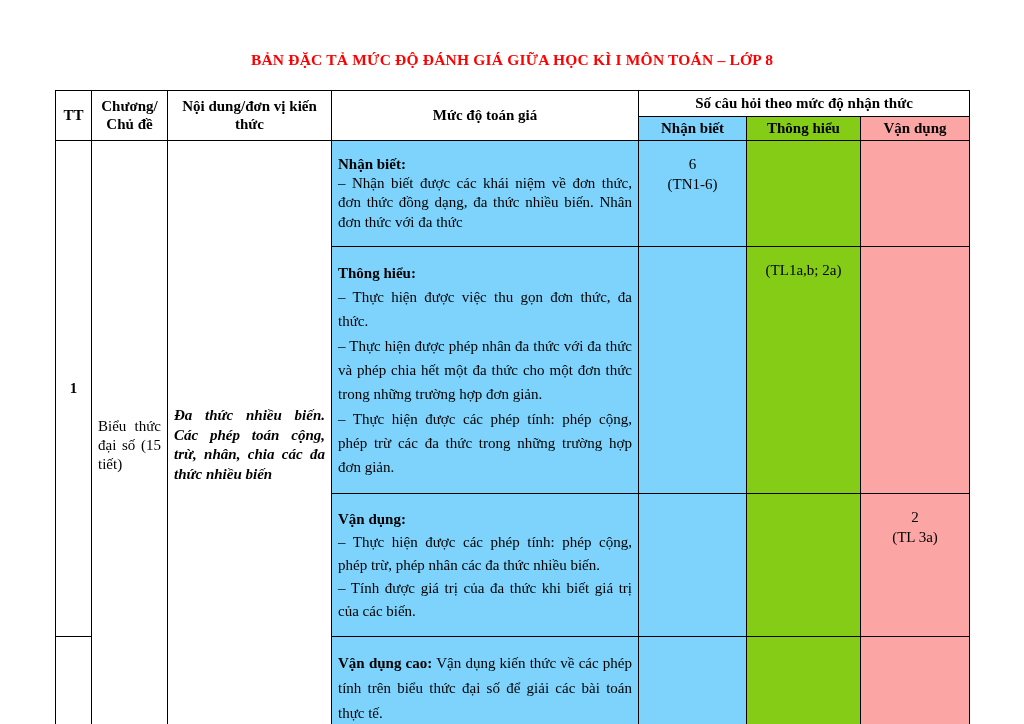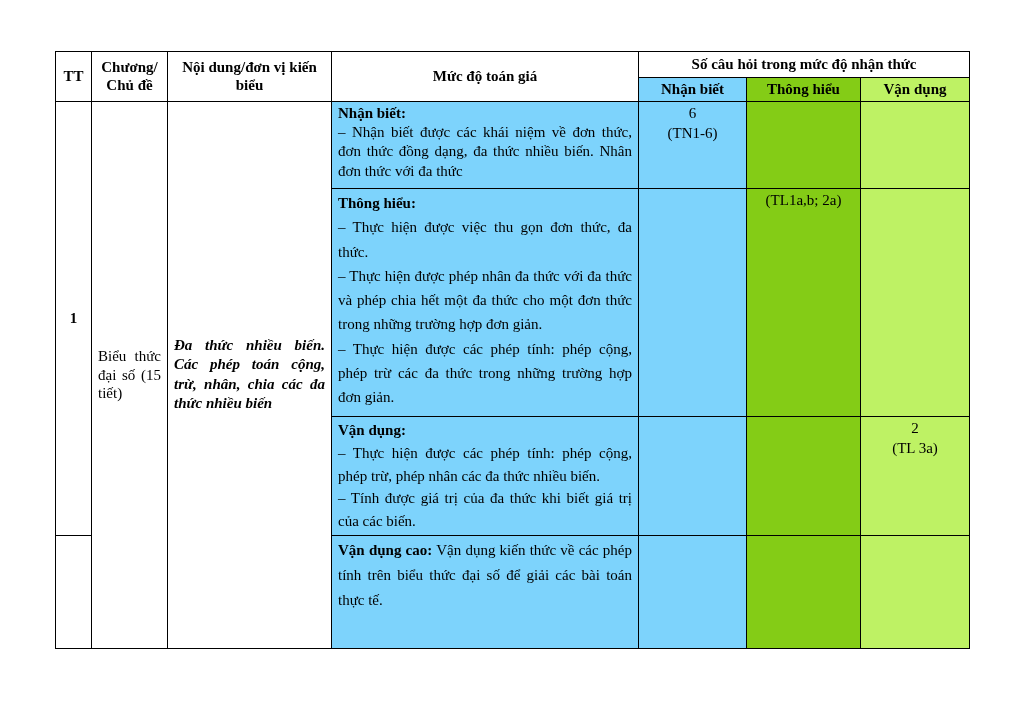--- a/index.html
+++ b/index.html
@@ -27,21 +27,21 @@
   }
   table.spec {
     border-collapse: collapse;
     table-layout: fixed;
     width: 914px;
   }
   table.spec th, table.spec td {
     border: 1px solid #000000;
     font-size: 15px;
     color: #000000;
-    padding: 2px 6px;
+    padding: 14px 6px;
     overflow: hidden;
   }
   
   tr.hrow1 { height: 26px; margin-top: 8px; }
   tr.hrow2 { height: 24px; }
   table.spec th {
     font-weight: bold;
     text-align: center;
     vertical-align: middle;
     white-space: pre-line;
@@ -49,21 +49,21 @@
     padding: 1px 4px;
   }
   
   tr.rowA { height: 87px; }
   tr.rowB { height: 228px; }
   tr.rowC { height: 116px; }
   tr.rowD { height: 113px; }
 
   .bg-green { background: #7dd3fc; }
   .bg-blue  { background: #84cc16; }
-  .bg-cream { background: #bef264; }
+  .bg-cream { background: #fca5a5; }
 
   td.tt-cell {
     text-align: center;
     vertical-align: middle;
     font-weight: bold;
   }
   td.chap-cell {
     vertical-align: middle;
     font-weight: normal;
     text-align: justify;
@@ -96,41 +96,42 @@
     white-space: pre-line;
     line-height: 1.3;
     padding-top: 4px;
   }
 </style>
 </head>
 <body>
 
 <div class="page">
 
+  <div class="title">BẢN ĐẶC TẢ MỨC ĐỘ ĐÁNH GIÁ GIỮA HỌC KÌ I MÔN TOÁN – LỚP 8</div>
 
   <table class="spec">
     <colgroup>
       <col style="width:36px">
       <col style="width:76px">
       <col style="width:164px">
       <col style="width:307px">
       <col style="width:108px">
       <col style="width:114px">
       <col style="width:109px">
     </colgroup>
 
     <tbody>
         <tr class="hrow1">
       <th rowspan="2">TT</th>
       <th rowspan="2">Chương/
 Chủ đề</th>
       <th rowspan="2">Nội dung/đơn vị kiến
-biểu</th>
+thức</th>
       <th rowspan="2">Mức độ toán giá</th>
-      <th colspan="3">Số câu hỏi trong mức độ nhận thức</th>
+      <th colspan="3">Số câu hỏi theo mức độ nhận thức</th>
     </tr>
 
     <tr class="hrow2">
       <th class="bg-green">Nhận biết</th>
       <th class="bg-blue">Thông hiểu</th>
       <th class="bg-cream">Vận dụng</th>
     </tr>
 
     <tr class="rowA">
       <td rowspan="3" class="tt-cell">1</td>

